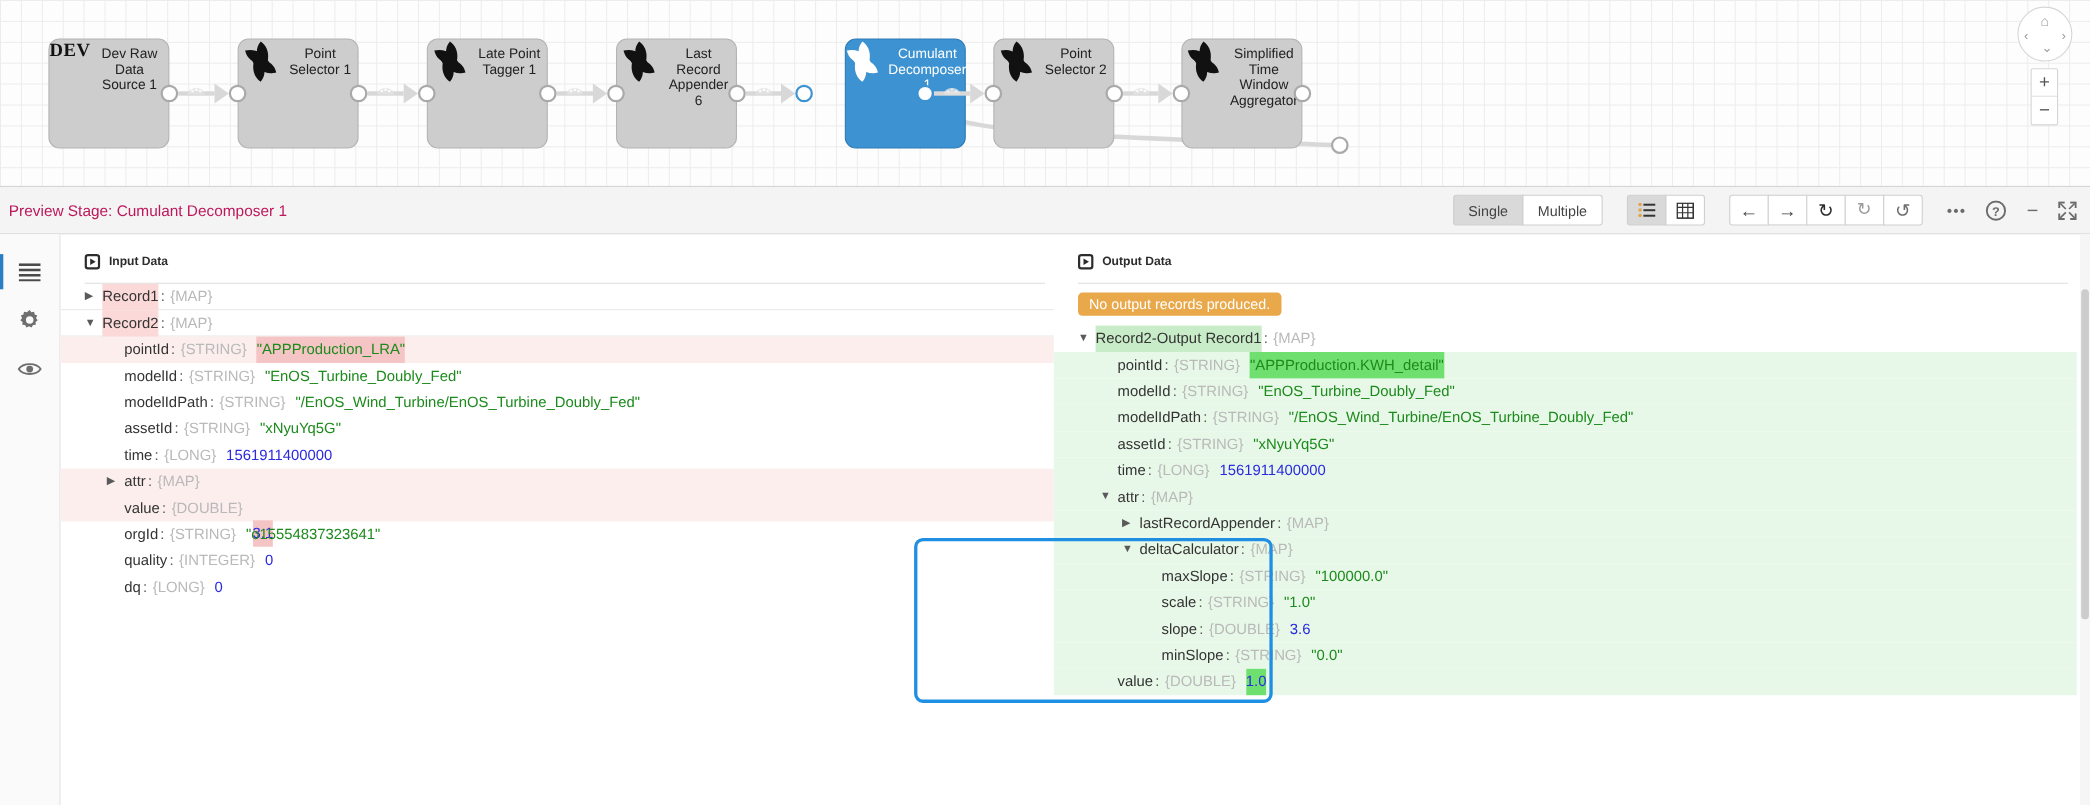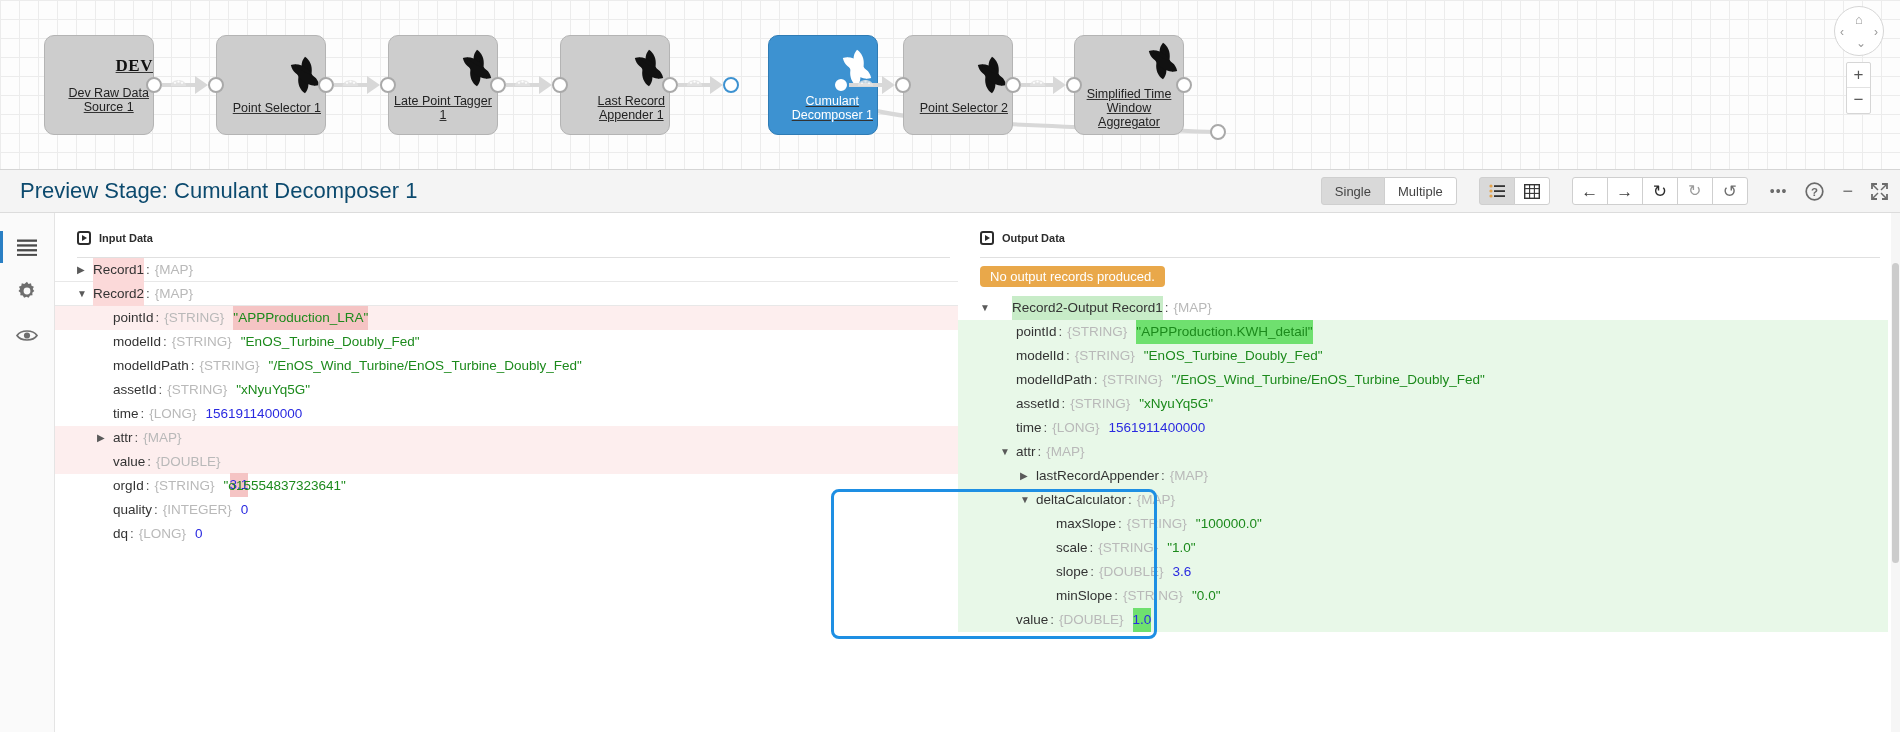--- a/index.html
+++ b/index.html
@@ -23,25 +23,24 @@
     background-size: 19px 19px;
     overflow: hidden;
   }
   .node {
     position: absolute;
     width: 110px; height: 100px;
     border-radius: 10px;
     background: #cdcdcd;
     border: 1px solid #b4b4b4;
     display: flex;
-    flex-direction: column;
-    align-items: flex-end;
+    flex-direction: row;
+    align-items: flex-start;
     justify-content: center;
     top: 35px;
-    text-decoration: underline;
   }
   .node.selected { background: #3d92d1; border-color: #2f7cb5; }
   .node .node-label {
     font-size: 12.5px;
     line-height: 14px;
     text-align: center;
     color: #222;
     margin-top: 6px;
     padding: 0 4px;
     white-space: pre-line;
@@ -127,23 +126,23 @@
     border-top: 1px solid #d5d5d5;
   }
   #prev-header {
     position: relative;
     height: 43px;
     background: #f4f4f4;
     border-bottom: 1px solid #dcdcdc;
     display: flex; align-items: center;
   }
   #prev-title {
-    margin-left: 20px;
-    font-size: 22px;
-    color: #0c4a6e;
+    margin-left: 8px;
+    font-size: 14px;
+    color: #be185d;
   }
   .hdr-right { margin-left: auto; display: flex; align-items: center; }
 
   .btn-group { display: flex; margin-right: 22px; align-items: flex-end; }
   .btn-group > div {
     border: 1px solid #cfcfcf;
     background: #fff;
     height: 28px;
     display: flex; align-items: center; justify-content: center;
     font-size: 13px; color: #444;
@@ -217,21 +216,21 @@
   .row.sep { border-bottom: 1px solid #e8e8e8; }
   .row.hl-pink  { background: #fdeeee; }
   .row.hl-green { background: #e8f8e8; }
 
   .caret {
     display: inline-block; width: 13px; color: #5a5a5a; font-size: 10px;
     margin-right: 3px; cursor: pointer; flex: 0 0 auto;
   }
   .key   { color: #333; }
   .key.mark-pink  { background: #fbd9d9; }
-  .key.mark-green { background: #c8ecc8; margin-left: 16px; }
+  .key.mark-green { background: #c8ecc8; }
   .colon { color: #555; margin: 0 5px 0 2px; }
   .type  { color: #b9b9b9; margin-right: 9px; }
   .val-str { color: #1c8a1c; }
   .val-num { color: #2a2ae0; }
   .val-str.mark-pink  { background: #f5c4c4; }
   .val-str.mark-green { background: #6fe06f; }
   .val-num.mark-pink  { background: #f5c4c4; margin-top: 45px; }
   .val-num.mark-green { background: #6fe06f; }
   .warn-pill {
     display: inline-block;
@@ -315,21 +314,21 @@
           <svg class="pinwheel" viewBox="0 0 48 48">
             <g fill="#111111">
               <path d="M24 2c6 4 9 11 8 19-1 8-6 15-13 20 2-7 3-13 2-19-1-6-3-13 3-20z"></path>
               <path d="M24 46c-6-4-9-11-8-19 1-8 6-15 13-20-2 7-3 13-2 19 1 6 3 13-3 20z"></path>
               <path d="M7 12c7-2 14 0 20 5 6 5 9 12 9 20-5-5-9-9-15-11-6-2-12-5-14-14z"></path>
               <path d="M41 36c-7 2-14 0-20-5-6-5-9-12-9-20 5 5 9 9 15 11 6 2 12 5 14 14z"></path>
             </g>
           </svg>
         </div>
         <div class="node-label">Last Record
-Appender 1</div>
+Appender 6</div>
       </div>
       <div class="node selected" style="left: 768px;">
         <div>
           <svg class="pinwheel" viewBox="0 0 48 48">
             <g fill="#ffffff">
               <path d="M24 2c6 4 9 11 8 19-1 8-6 15-13 20 2-7 3-13 2-19-1-6-3-13 3-20z"></path>
               <path d="M24 46c-6-4-9-11-8-19 1-8 6-15 13-20-2 7-3 13-2 19 1 6 3 13-3 20z"></path>
               <path d="M7 12c7-2 14 0 20 5 6 5 9 12 9 20-5-5-9-9-15-11-6-2-12-5-14-14z"></path>
               <path d="M41 36c-7 2-14 0-20-5-6-5-9-12-9-20 5 5 9 9 15 11 6 2 12 5 14 14z"></path>
             </g>

